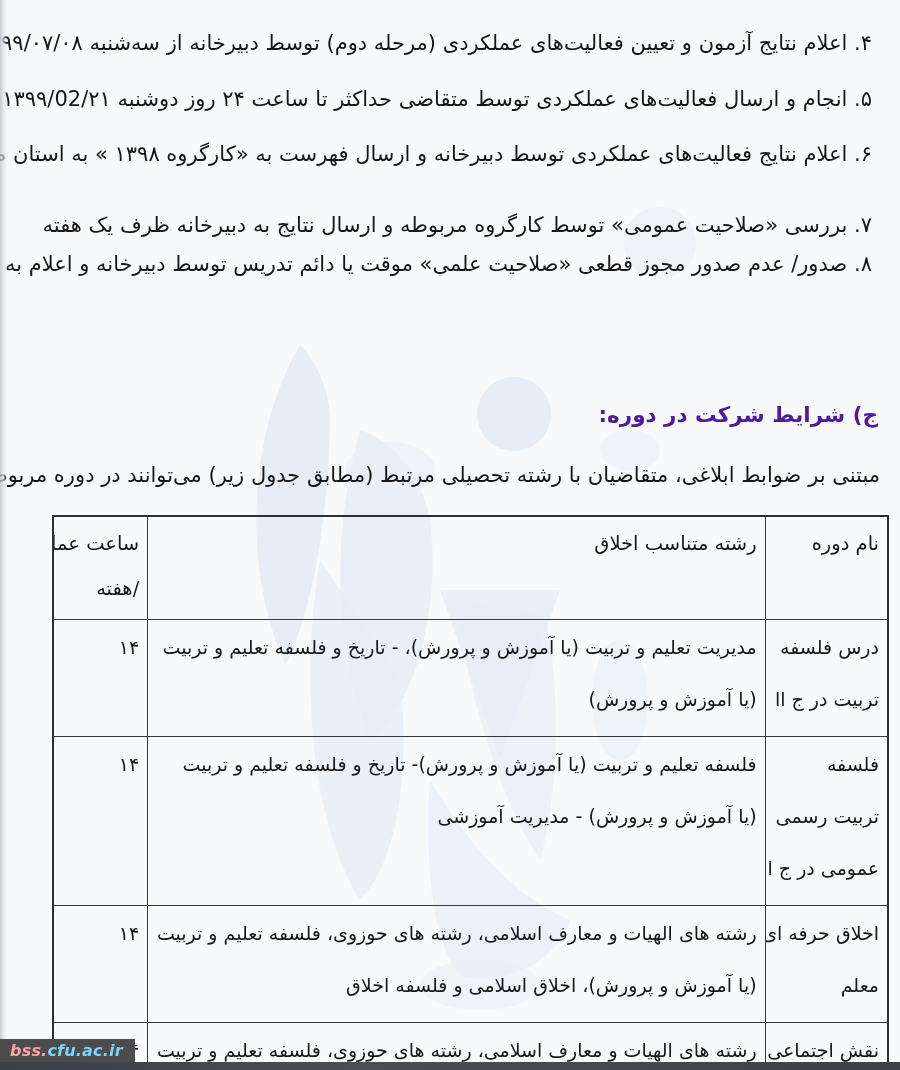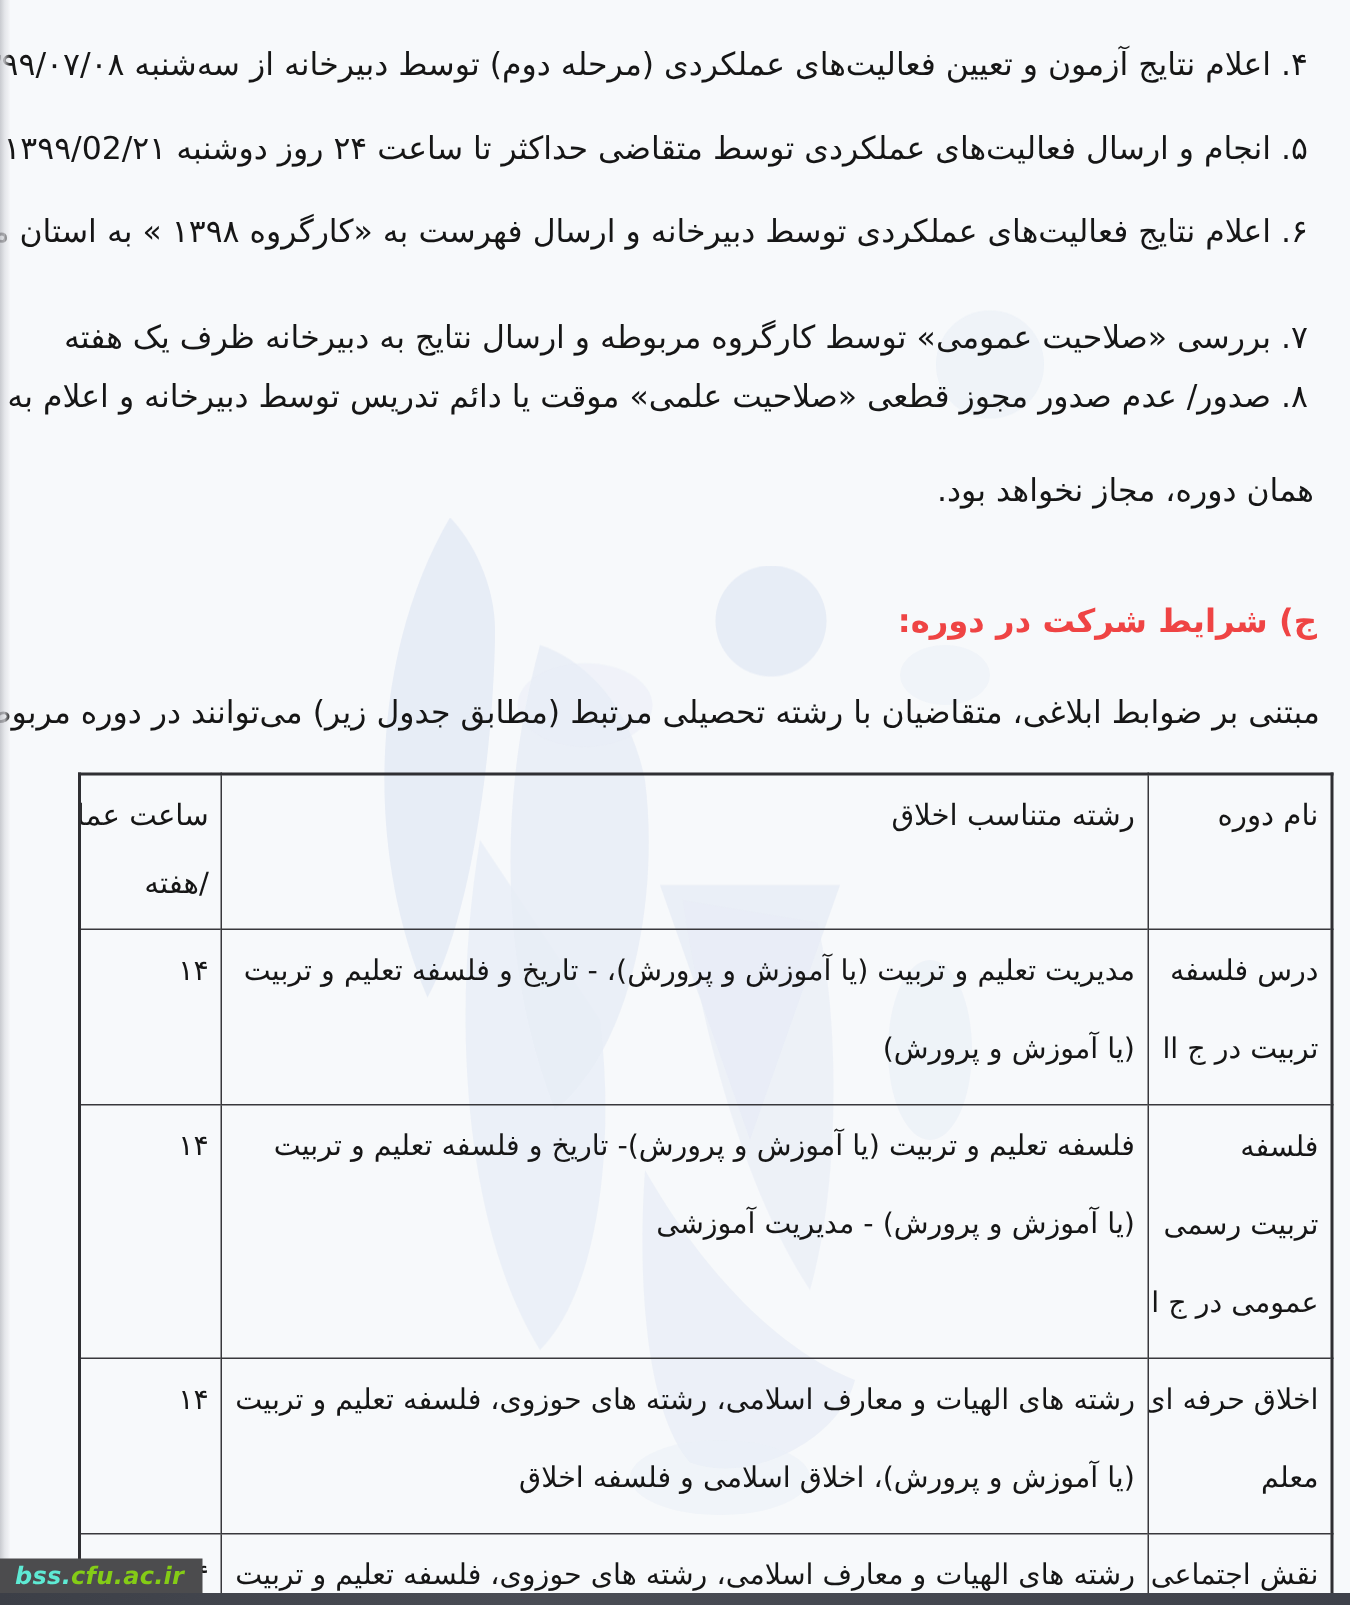--- a/index.html
+++ b/index.html
@@ -25,41 +25,41 @@
   }
   .badge{
     position:absolute;left:0;top:1039px;height:23px;z-index:7;
     background:#4c4c4e;
     padding:0 12px 0 10px;
     display:flex;align-items:center;
     direction:ltr;
     font-style:italic;font-weight:bold;font-size:16px;
     letter-spacing:.2px;
   }
-  .badge .pfx{color:#5eead4;}
-  .badge .dom{color:#84cc16;text-align:center;}
+  .badge .pfx{color:#fca5a5;}
+  .badge .dom{color:#7dd3fc;text-align:center;}
   
   .wm{position:absolute;left:0;top:0;z-index:0;}
   
   .line{
     position:absolute;right:28px;
     white-space:nowrap;
     font-size:21px;line-height:30px;
     z-index:2;
   }
   .note{
     position:absolute;right:24px;left:24px;top:306px;
     font-size:21px;line-height:43px;z-index:2;
   }
   .note .l1{text-align:justify;text-align-last:justify;white-space:normal;}
   .note .l2{text-align:right;}
   .note b{font-weight:bold;}
   .heading{
     position:absolute;right:22px;top:402px;
-    font-size:21.5px;font-weight:bold;color:#ef4444;
+    font-size:21.5px;font-weight:bold;color:#4c1d95;
     white-space:nowrap;z-index:2;
   }
   .intro{
     position:absolute;right:20px;top:463px;
     font-size:21px;white-space:nowrap;z-index:2;
   }
   
   table.course{
     position:absolute;top:515px;left:52px;width:837px;
     border-collapse:collapse;table-layout:fixed;
@@ -108,21 +108,20 @@
   </g>
 </svg>
 
 <div class="line" style="top:28px">۴. اعلام نتایج آزمون و تعیین فعالیت‌های عملکردی (مرحله دوم) توسط دبیرخانه از سه‌شنبه ۱۳۹۹/۰۷/۰۸</div>
 <div class="line" style="top:84px">۵. انجام و ارسال فعالیت‌های عملکردی توسط متقاضی حداکثر تا ساعت ۲۴ روز دوشنبه ۱۳۹۹/02/۲۱</div>
 <div class="line" style="top:139px">۶. اعلام نتایج فعالیت‌های عملکردی توسط دبیرخانه و ارسال فهرست به «کارگروه ۱۳۹۸ » به استان مربوطه</div>
 <div class="line" style="top:210px">۷. بررسی «صلاحیت عمومی» توسط کارگروه مربوطه و ارسال نتایج به دبیرخانه ظرف یک هفته</div>
 <div class="line" style="top:249px">۸. صدور/ عدم صدور مجوز قطعی «صلاحیت علمی» موقت یا دائم تدریس توسط دبیرخانه و اعلام به استان‌ها</div>
 
 <div class="note">
-  <div class="l2">همان دوره، مجاز نخواهد بود.</div>
 </div>
 
 <div class="heading">ج) شرایط شرکت در دوره:</div>
 <div class="intro">مبتنی بر ضوابط ابلاغی، متقاضیان با رشته تحصیلی مرتبط (مطابق جدول زیر) می‌توانند در دوره مربوطه شرکت نمایند:</div>
 
 <table class="course">
   <colgroup>
     <col class="col-course">
       <col class="col-major">
       <col class="col-hours">

